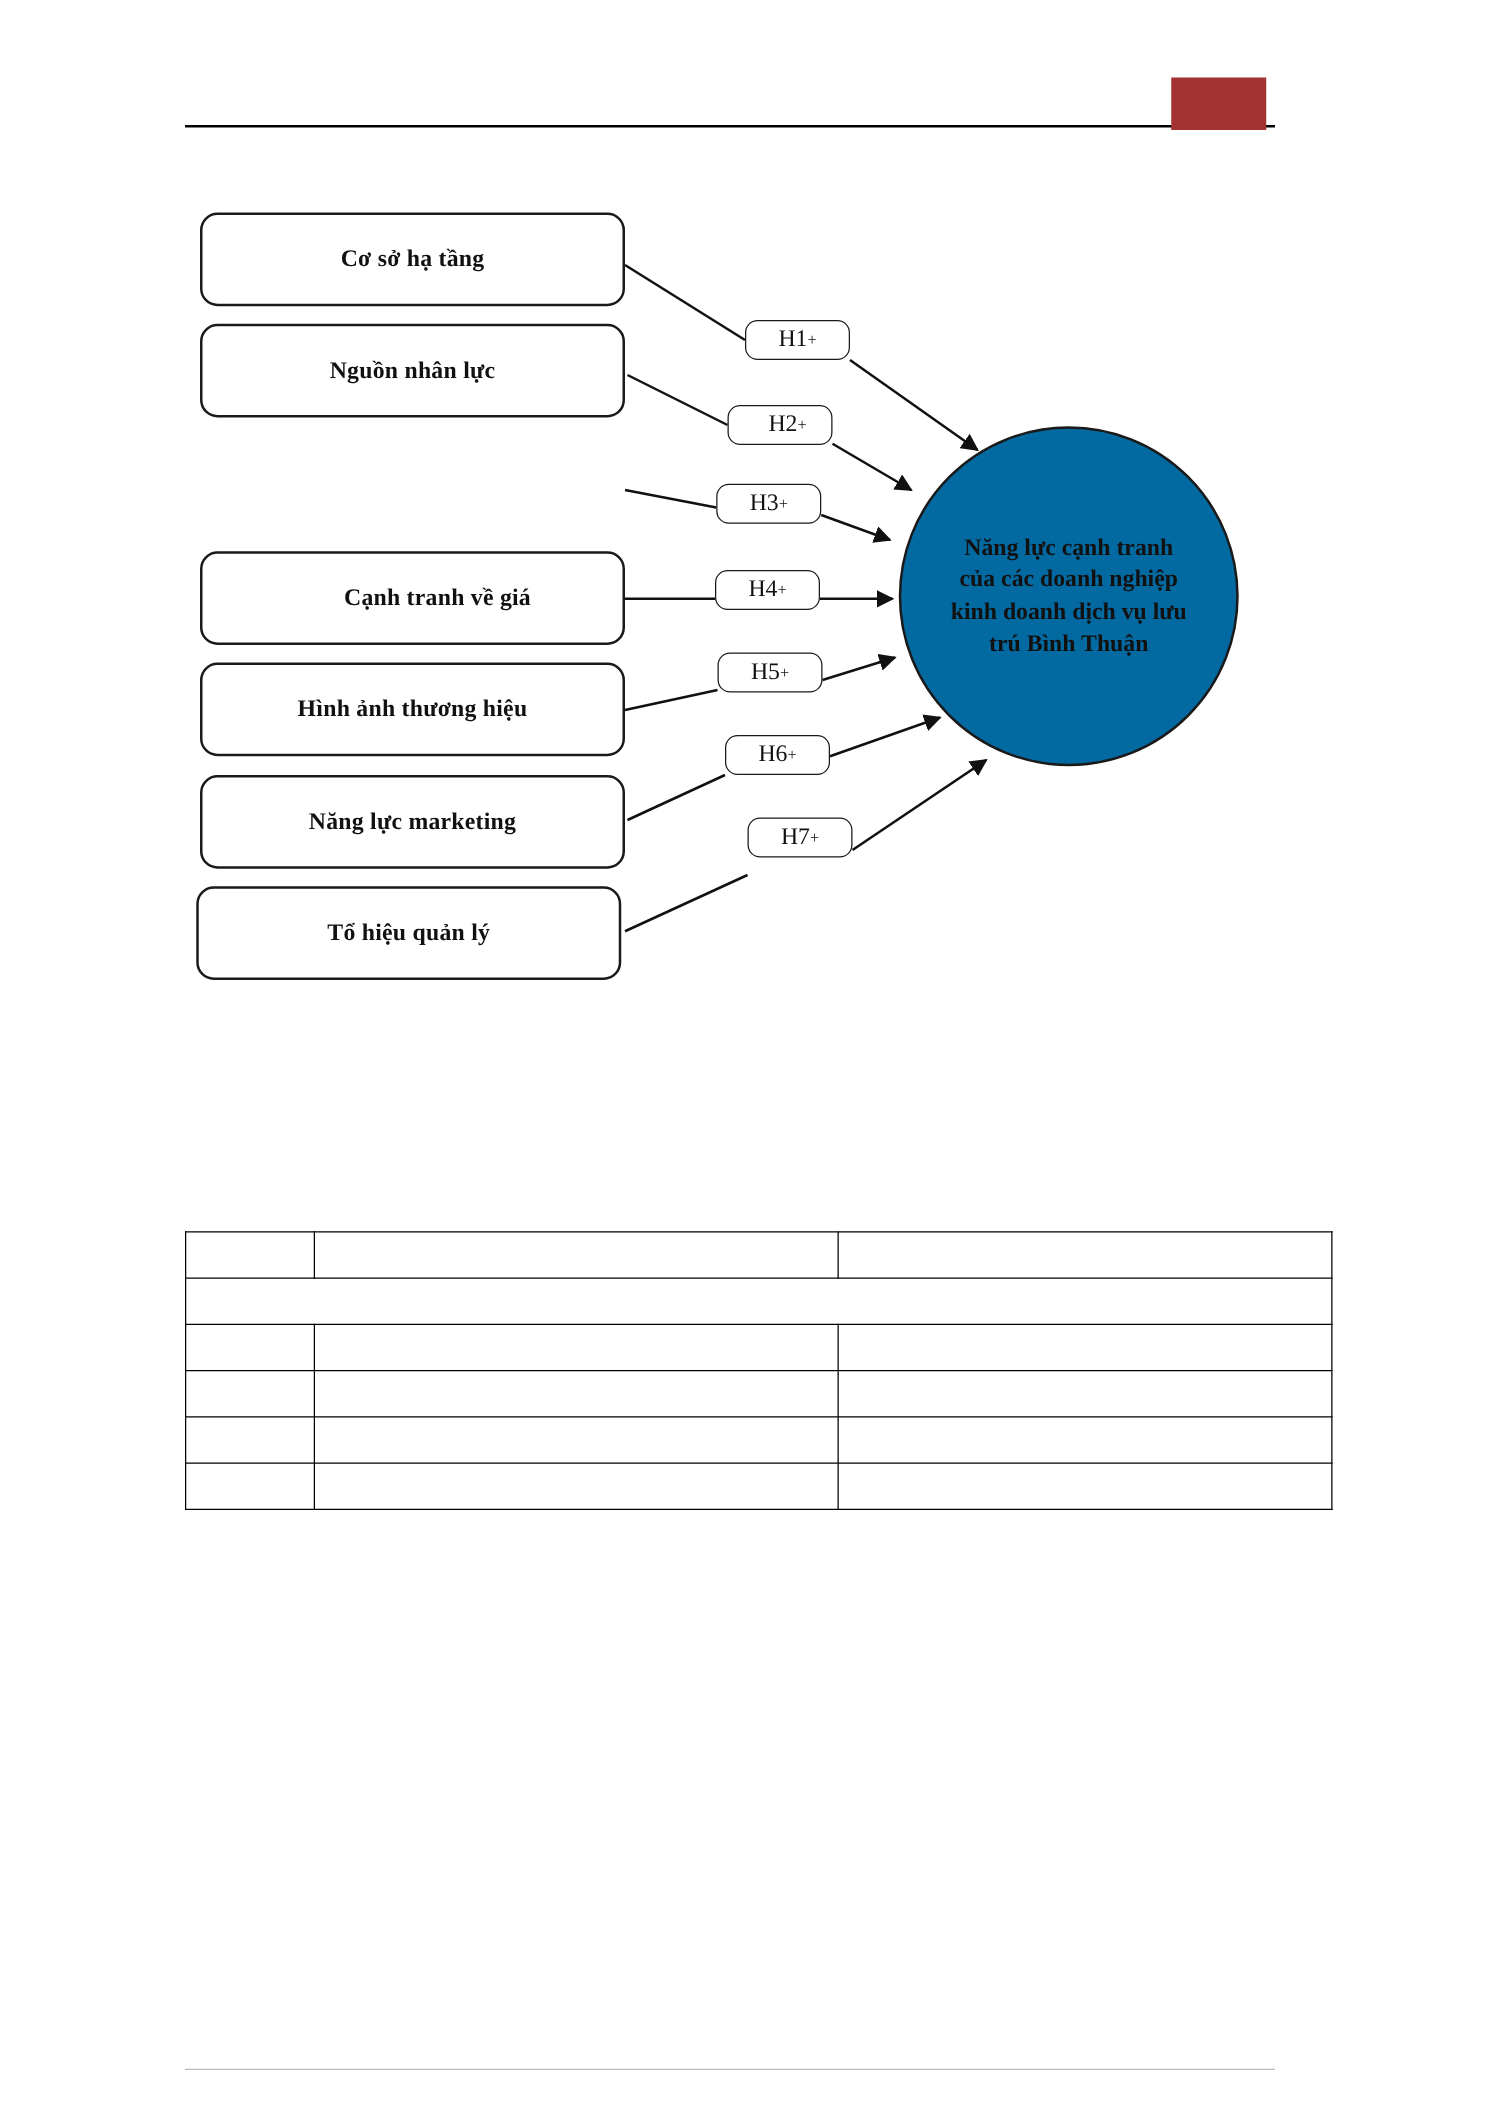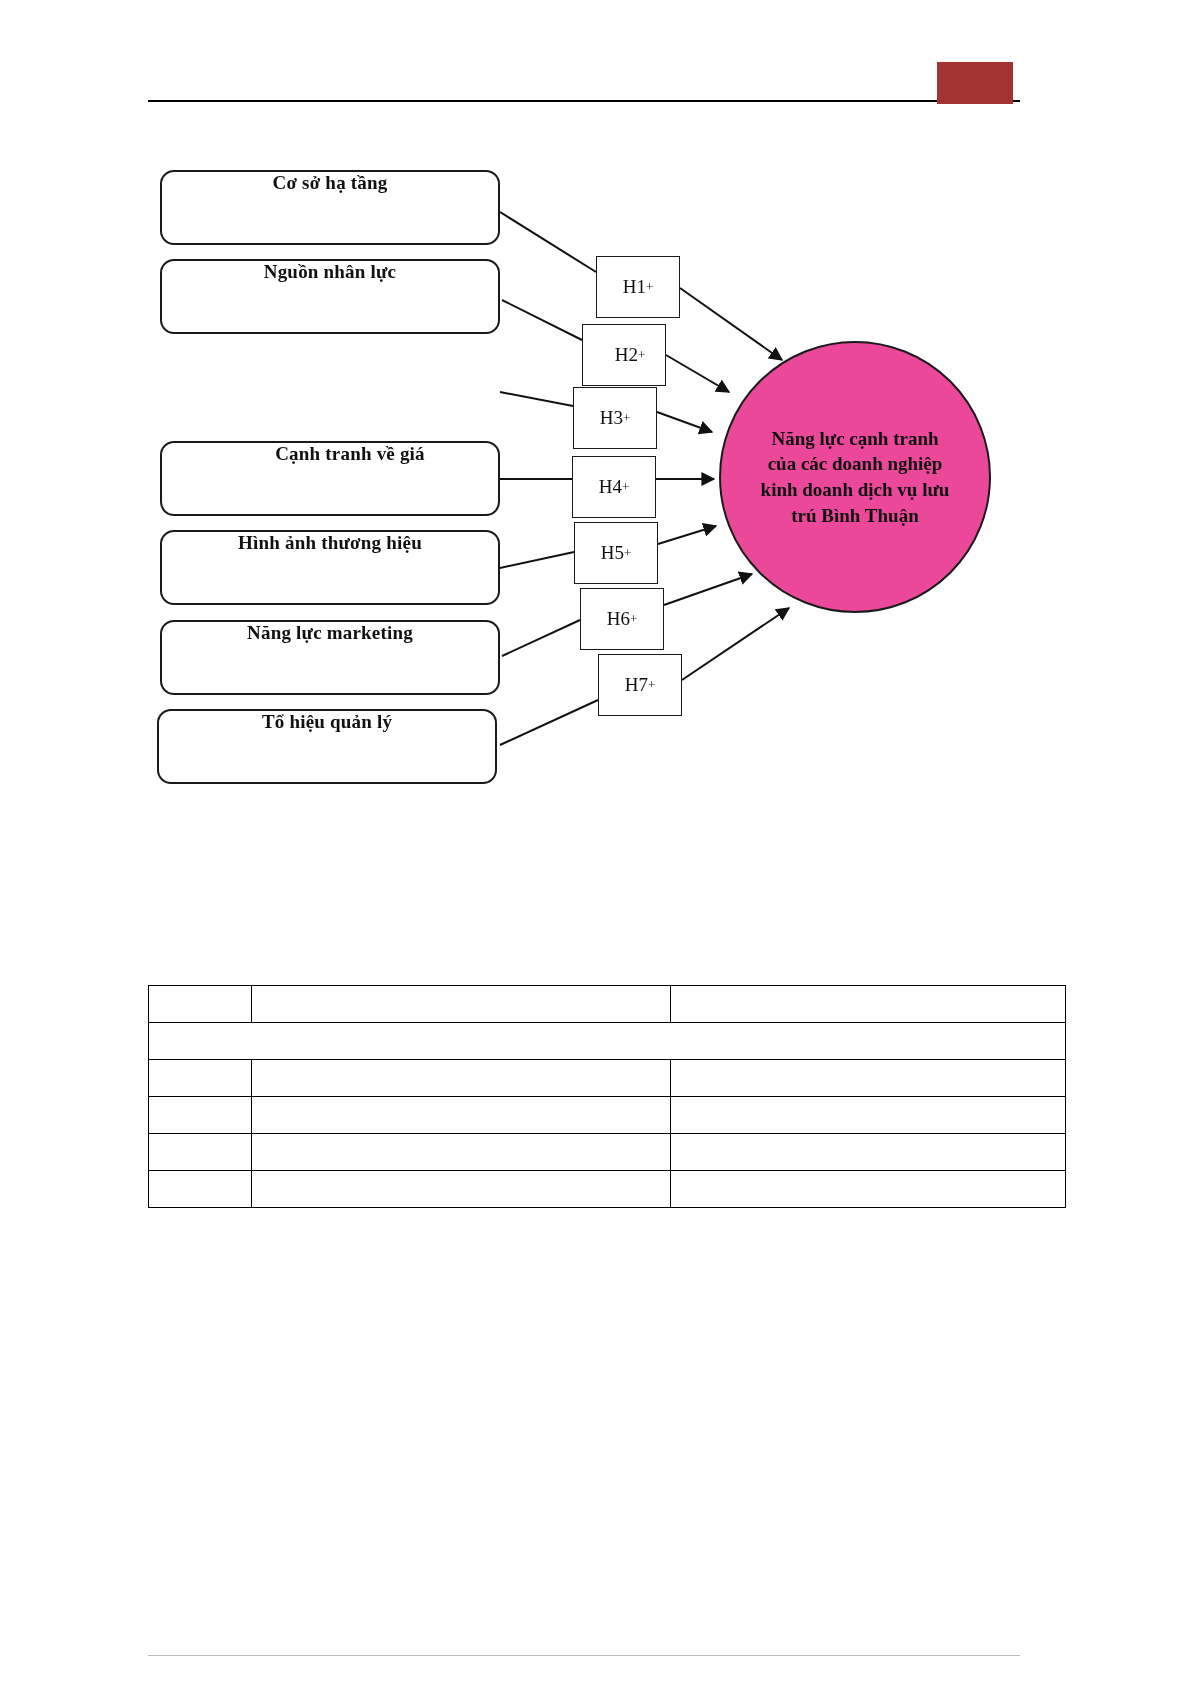--- a/index.html
+++ b/index.html
@@ -49,56 +49,56 @@
   }
 
   .factor-box {
     position: absolute;
     width: 340px;
     height: 75px;
     border: 2px solid #1a1a1a;
     border-radius: 14px;
     background: #ffffff;
     display: flex;
-    align-items: flex-start;
+    align-items: center;
     justify-content: center;
     text-align: center;
     font-weight: bold;
     font-size: 19px;
     letter-spacing: .2px;
     box-sizing: border-box;
   }
 
   .hyp-box {
     position: absolute;
     width: 84px;
-    height: 62px;
+    height: 32px;
     border: 1.5px solid #1a1a1a;
-    border-radius: 0;
+    border-radius: 10px;
     background: #ffffff;
     display: flex;
     align-items: center;
     justify-content: center;
     font-size: 19px;
     box-sizing: border-box;
   }
   .hyp-box sup {
     font-size: 13px;
     vertical-align: super;
   }
 
   #outcome-circle {
     position: absolute;
     left: 719px;
     top: 341px;
     width: 272px;
     height: 272px;
     border: 2px solid #1a1a1a;
     border-radius: 50%;
-    background: #ec4899;
+    background: #0369a1;
     display: flex;
     align-items: center;
     justify-content: center;
     text-align: center;
     box-sizing: border-box;
   }
   #outcome-circle span {
     display: block;
     font-weight: bold;
     font-size: 19px;

